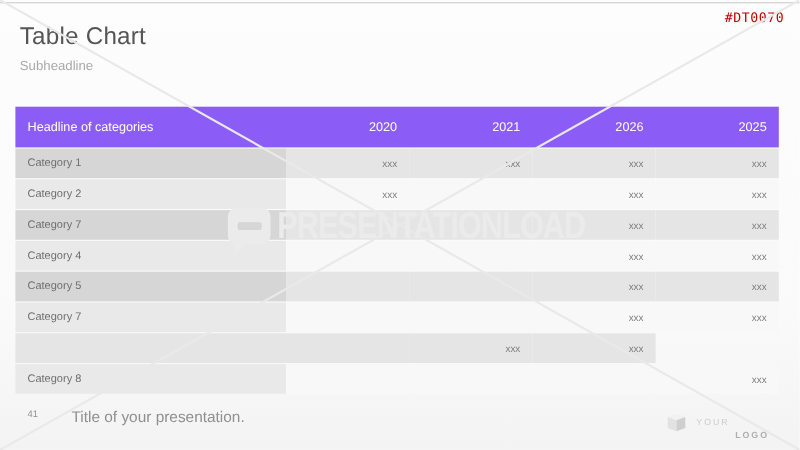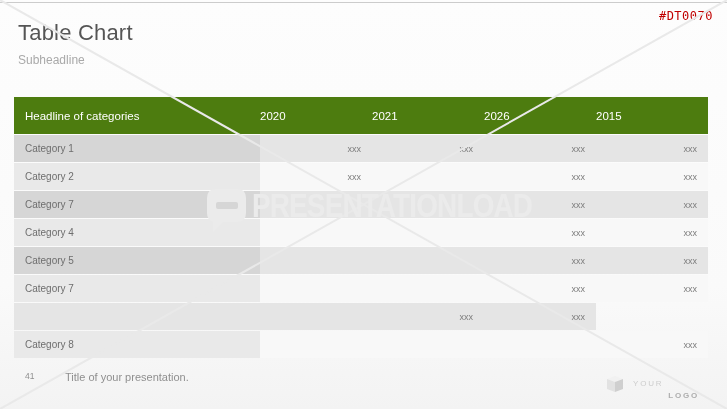--- a/index.html
+++ b/index.html
@@ -14,24 +14,24 @@
 
   .slide-title { position:absolute; left:18px; top:20px; font-size:22px; color:#555555; letter-spacing:.2px; }
   .slide-subtitle { position:absolute; left:18px; top:53px; font-size:12px; color:#a9a9a9; }
   .template-code { position:absolute; right:14px; top:9px; font-size:12px; color:#c00000;
                    font-family:"DejaVu Sans Mono", monospace; letter-spacing:.5px; }
 
   
   .tablewrap { position:absolute; left:14px; top:97px; width:694px; }
   .thead {
     display:grid; grid-template-columns:246px 112px 112px 112px 112px;
-    height:37px; background:#4d7c0f; color:#ffffff; align-items:center; font-size:11.5px;
+    height:37px; background:#8b5cf6; color:#ffffff; align-items:center; font-size:11.5px;
   }
   .th-label { padding-left:11px; }
-  .th-year { text-align:left; padding-right:11px; }
+  .th-year { text-align:right; padding-right:11px; }
   .trow {
     display:grid; grid-template-columns:246px 112px 112px 112px 112px;
     height:27px; margin-top:1px;
   }
   .cell-label { display:flex; align-items:center; padding-left:11px; font-size:10px; color:#6e6e6e; }
   .cell-val { display:flex; align-items:center; justify-content:flex-end; padding-right:11px; font-size:9px; color:#7d7d7d; }
   .odd  .cell-label { background:#d6d6d6; }
   .odd  .cell-val   { background:#e5e5e5; }
   .even .cell-label { background:#e9e9e9; }
   .even .cell-val   { background:#f8f8f8; }
@@ -41,42 +41,42 @@
   .wm-lines { position:absolute; left:0; top:0; }
   .wm-bubble { position:absolute; left:207px; top:189px; }
   .wm-text {
     position:absolute; left:252px; top:188px;
     font-size:34px; font-weight:bold; letter-spacing:-1px; line-height:1;
     color:#ebebeb; transform:scaleX(.82); transform-origin:left top; white-space:nowrap;
   }
 
   
   .page-num { position:absolute; left:25px; top:371px; font-size:8.5px; color:#8f8f8f; }
-  .footer-title { position:absolute; left:65px; top:371px; font-size:11px; color:#8f8f8f; }
+  .footer-title { position:absolute; left:65px; top:371px; font-size:14px; color:#8f8f8f; }
   .logo-group { position:absolute; left:606px; top:367px; display:flex; align-items:center; }
   .logo-cube { margin-right:9px; }
   .logo-your { font-size:8px; letter-spacing:1.8px; color:#cdcdcd; margin-right:5px; }
   .logo-logo { font-size:8px; letter-spacing:1.8px; color:#aeaeae; font-weight:bold;margin-top:24px; }
 </style>
 </head>
 <body>
 
 <div class="top-edge"></div>
 
 <div class="slide-title">Table Chart</div>
 <div class="slide-subtitle">Subheadline</div>
 <div class="template-code">#DT0070</div>
 
 <div class="tablewrap">
   <div class="thead">
     <div class="th-label">Headline of categories</div>
     <div class="th-year">2020</div>
     <div class="th-year">2021</div>
     <div class="th-year">2026</div>
-    <div class="th-year">2015</div>
+    <div class="th-year">2025</div>
   </div>
 
   <div class="trow odd">
     <div class="cell-label">Category 1</div>
     <div class="cell-val">xxx</div>
     <div class="cell-val">xxx</div>
     <div class="cell-val">xxx</div>
     <div class="cell-val">xxx</div>
   </div>
   <div class="trow even">

